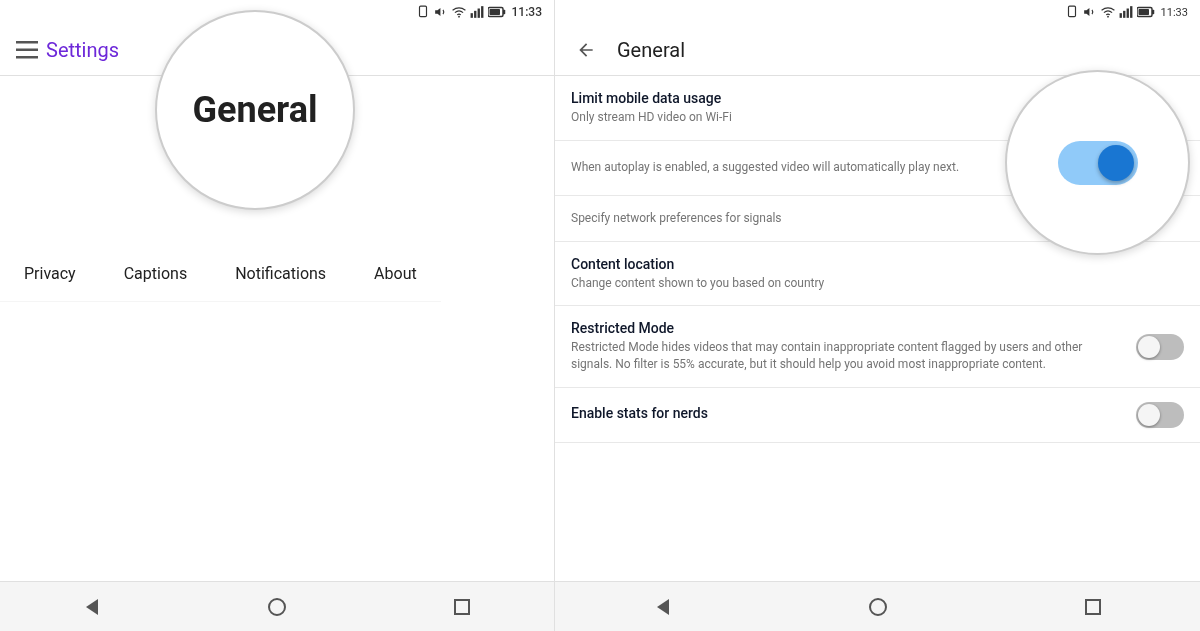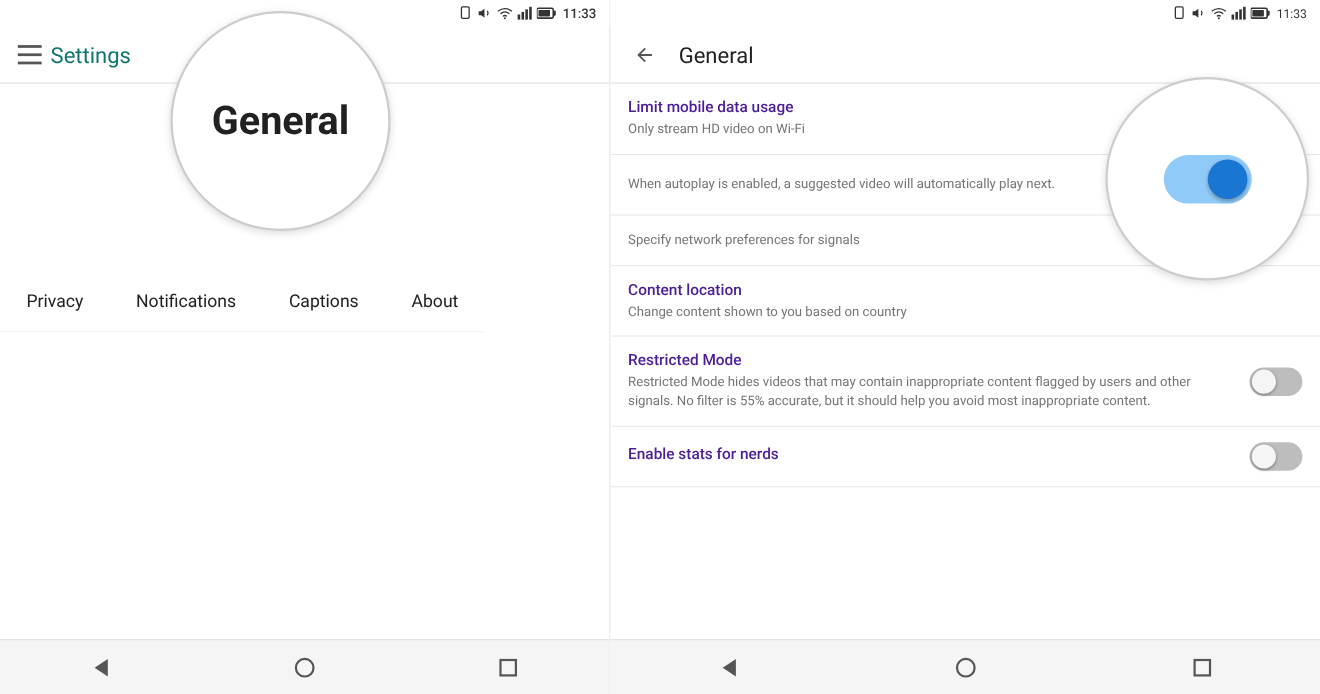--- a/index.html
+++ b/index.html
@@ -46,21 +46,21 @@
 
     .left-header {
       height: 52px;
       display: flex;
       align-items: center;
       padding: 0 16px;
       border-bottom: 1px solid #e0e0e0;
     }
     .left-header-title {
       font-size: 20px;
-      color: #0f766e;
+      color: #6d28d9;
       font-weight: 400;
       margin-left: 8px;
     }
 
     
     .magnify-circle {
       position: absolute;
       top: 10px;
       left: 155px;
       width: 200px;
@@ -168,21 +168,21 @@
       align-items: center;
       justify-content: space-between;
       cursor: pointer;
     }
     .detail-text {
       flex: 1;
       margin-right: 12px;
     }
     .detail-title {
       font-size: 14px;
-      color: #4c1d95;
+      color: #0f172a;
       font-weight: 500;
       margin-bottom: 3px;
     }
     .detail-subtitle {
       font-size: 12px;
       color: #757575;
       line-height: 1.4;
     }
 
     
@@ -318,24 +318,24 @@
 
   <div class="magnify-circle">
     <span class="magnify-text">General</span>
   </div>
 
   <div class="settings-list">
     <div class="settings-item">
       <span>Privacy</span>
     </div>
     <div class="settings-item">
+      <span>Captions</span>
+    </div>
+    <div class="settings-item">
       <span>Notifications</span>
-    </div>
-    <div class="settings-item">
-      <span>Captions</span>
     </div>
     <div class="settings-item">
       <span>About</span>
     </div>
   </div>
 
   <div class="nav-bar">
     <div class="nav-btn">
       <div class="nav-triangle"></div>
     </div>

